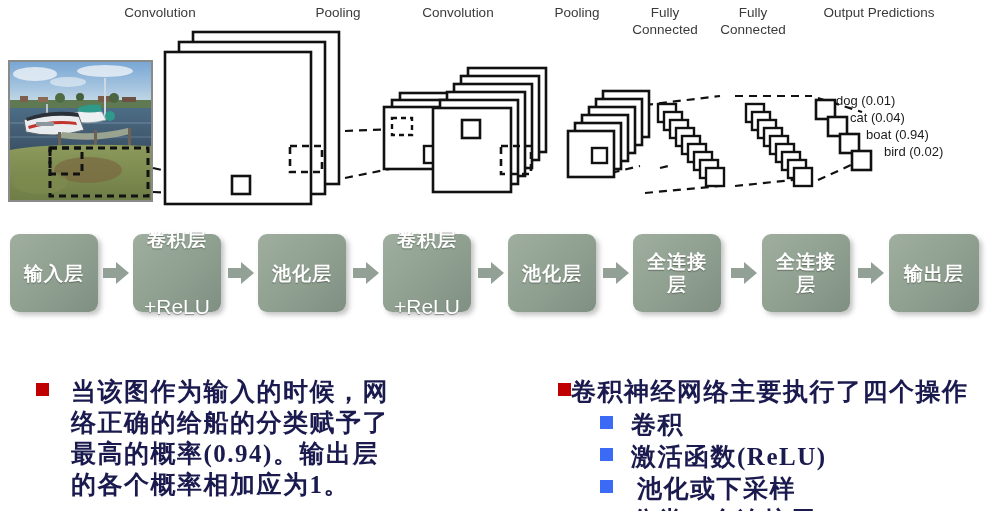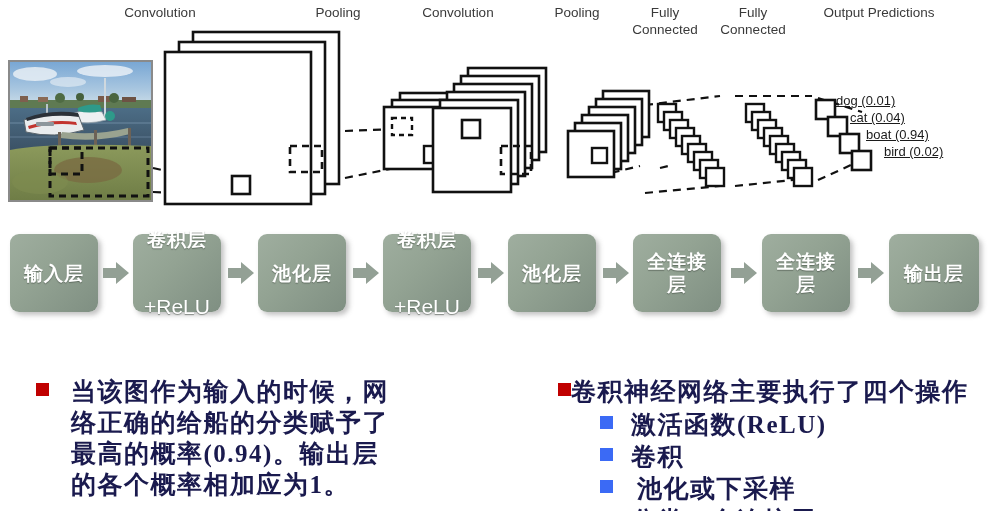--- a/index.html
+++ b/index.html
@@ -44,21 +44,20 @@
     border: 2px solid #8a8a8a;
     box-sizing: border-box;
     overflow: hidden;
   }
   .pred-labels {
     position: absolute;
     font-family: "Liberation Sans", sans-serif;
     font-size: 13px;
     color: #1b1b1b;
     white-space: nowrap;
-    text-decoration: underline;
   }
 
   
   #pipeline {
     position: absolute;
     left: 0;
     top: 234px;
     width: 1002px;
     height: 86px;
     padding-left: 12px;
@@ -373,25 +372,25 @@
   </div>
 
   <div class="bullet-block" id="right-bullet" style="left:558px;top:376px;">
     <div class="bullet-row">
       <span class="sq red"></span>
       <div class="btxt" style="">卷积神经网络主要执行了四个操作</div>
     </div>
     <div class="sub-list" style="margin-left:42px;">
       <div class="sub-row">
         <span class="sq blue"></span>
-        <div class="btxt" style="margin-left:18px;">激活函数(ReLU)</div>
+        <div class="btxt" style="margin-left:18px;">卷积</div>
       </div>
       <div class="sub-row">
         <span class="sq blue"></span>
-        <div class="btxt" style="margin-left:18px;">卷积</div>
+        <div class="btxt" style="margin-left:18px;">激活函数(ReLU)</div>
       </div>
       <div class="sub-row">
         <span class="sq blue"></span>
         <div class="btxt" style="margin-left:24px;">池化或下采样</div>
       </div>
       <div class="sub-row">
         <span class="sq blue"></span>
         <div class="btxt" style="margin-left:18px;">分类（全连接层）</div>
       </div>
     </div>

